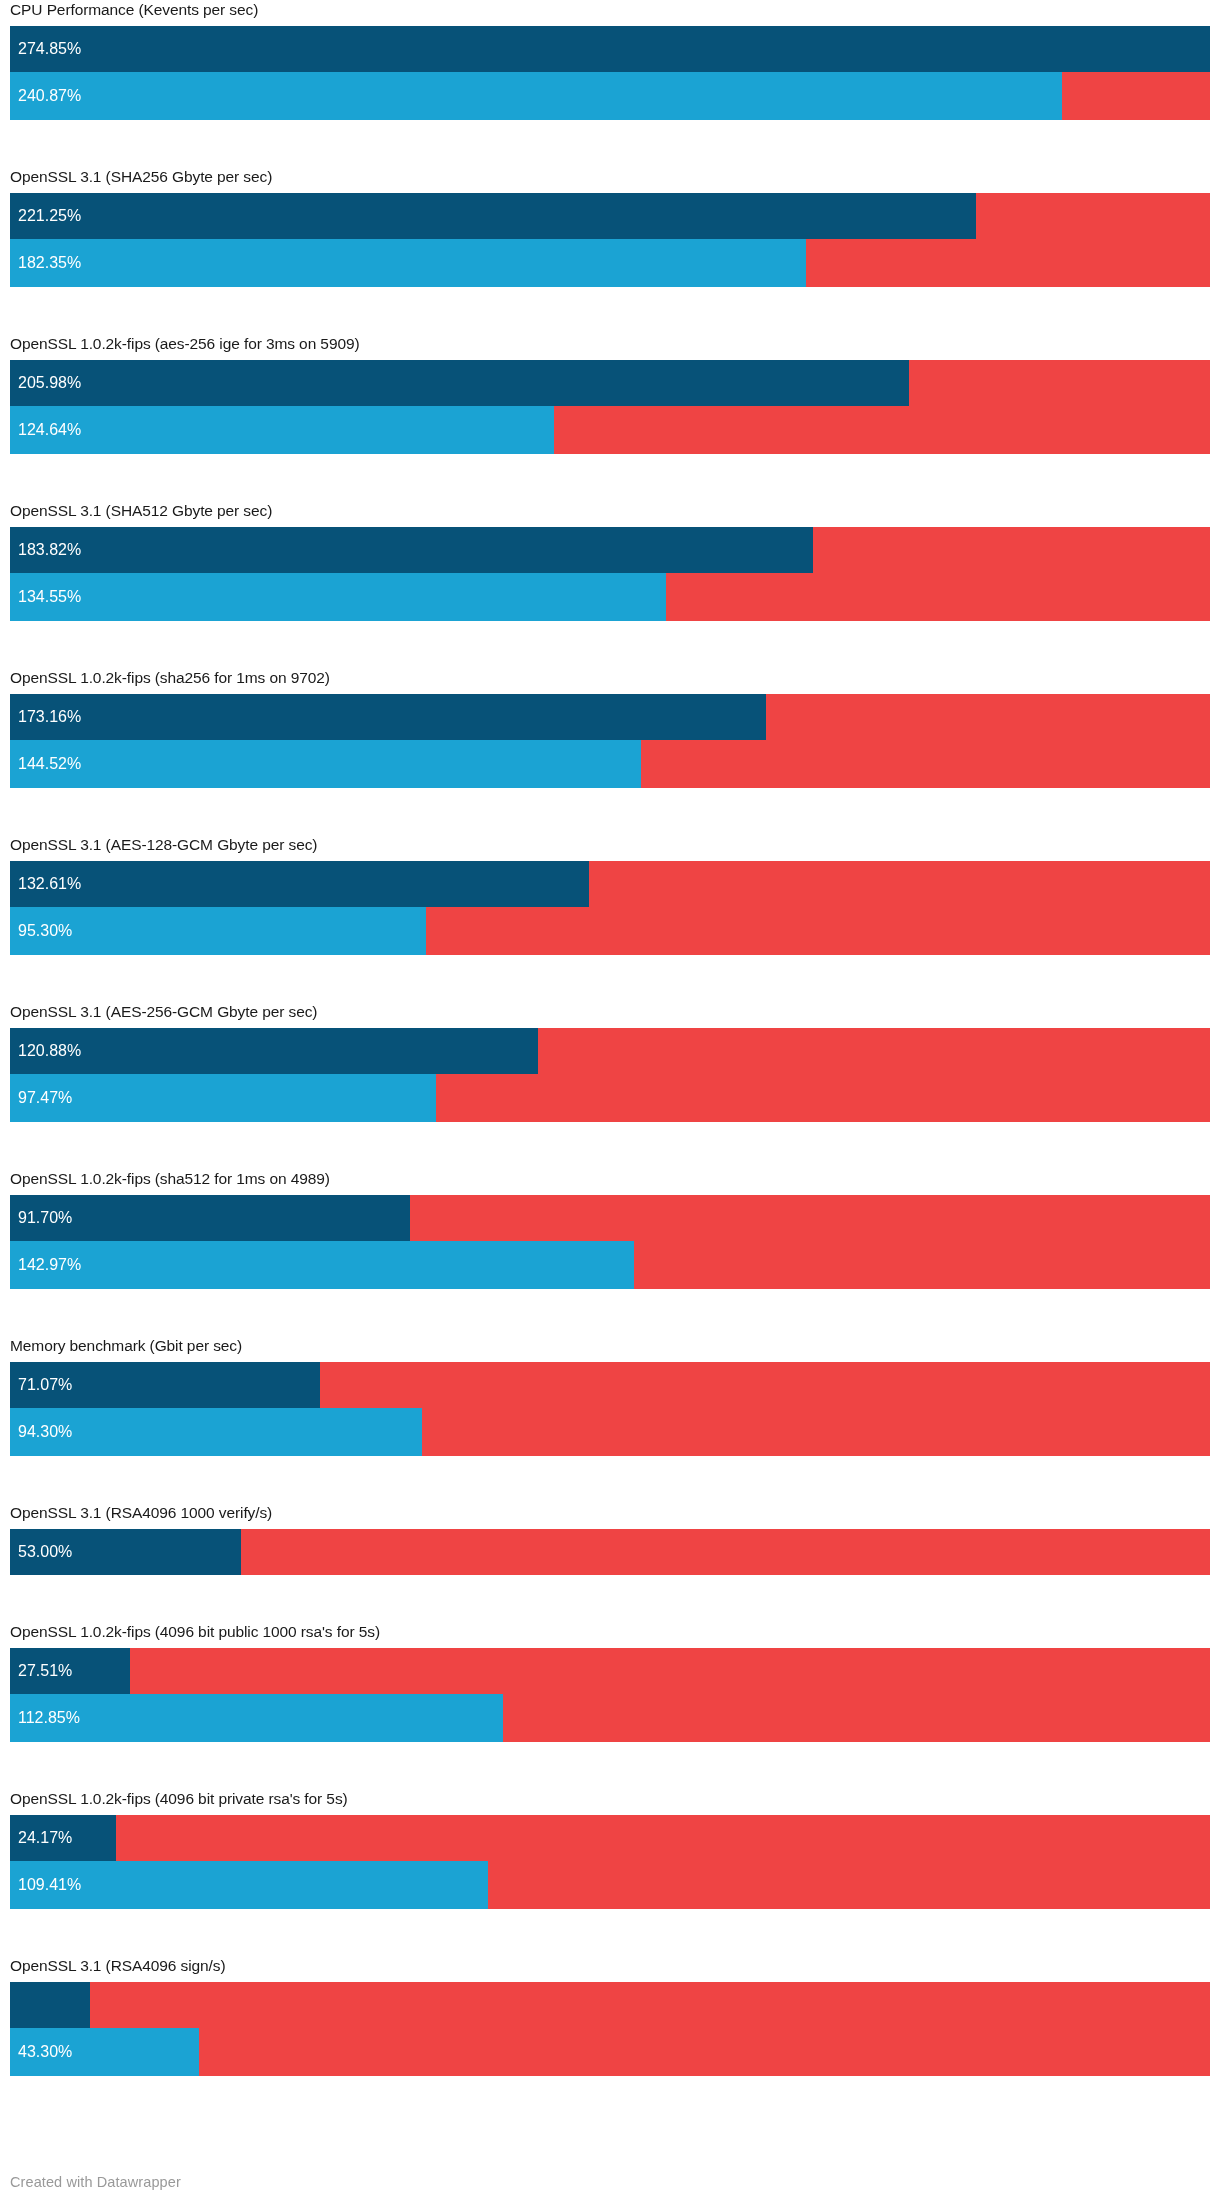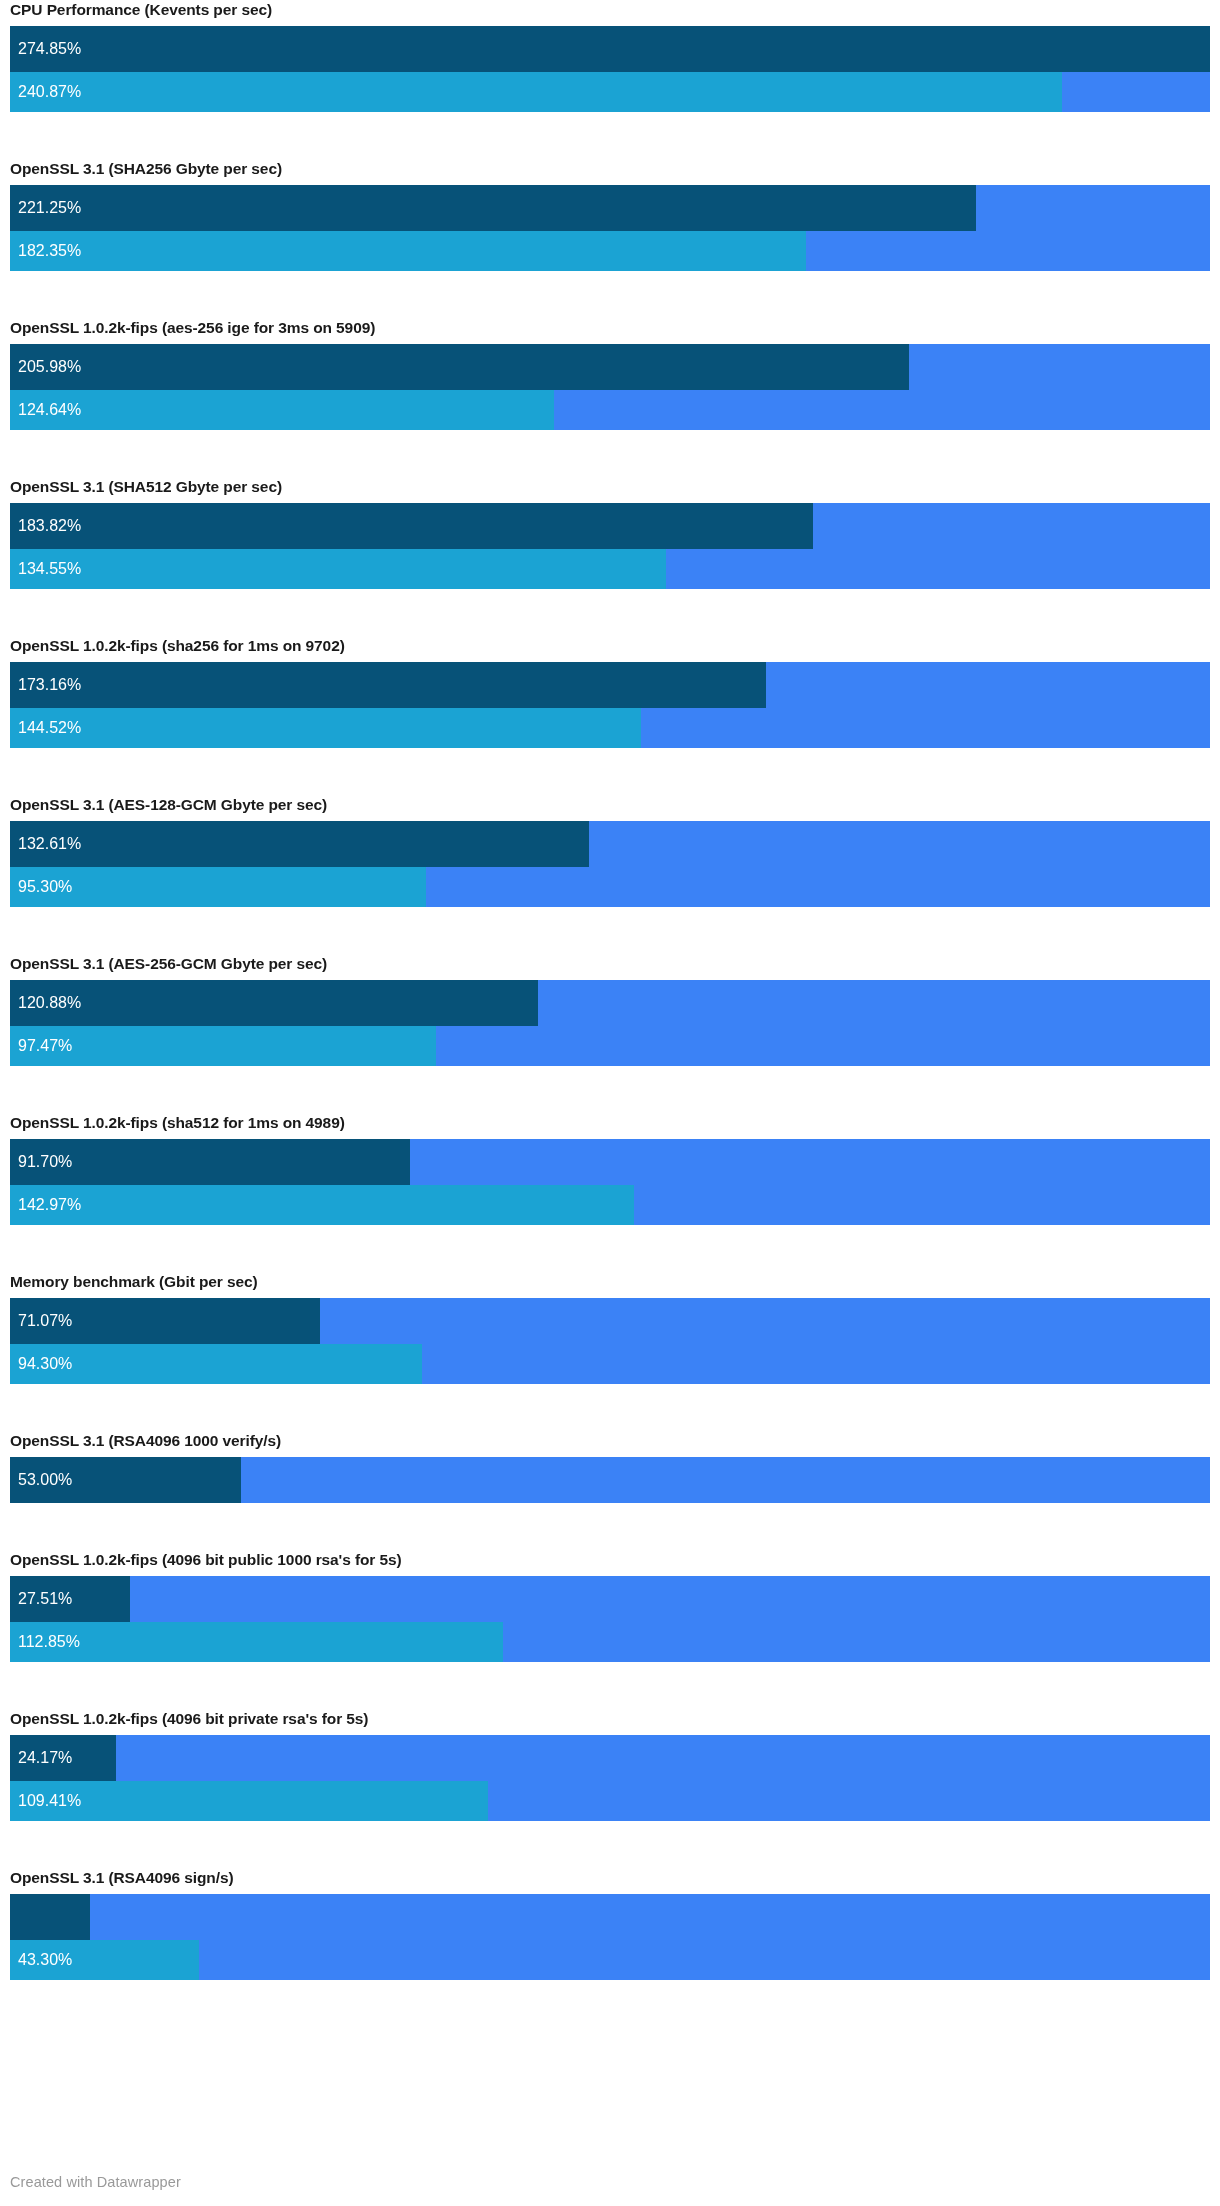--- a/index.html
+++ b/index.html
@@ -20,35 +20,35 @@
     height: 2206px;
     box-sizing: border-box;
     padding: 0 10px;
   }
   .group {
     position: relative;
     margin-bottom: 47px;
   }
   .group-title {
     font-size: 15.5px;
-    font-weight: bold;
+    font-weight: normal;
     color: #1a1a1a;
     line-height: 20px;
     letter-spacing: -0.1px;
     padding-bottom: 6px;
     white-space: nowrap;
   }
   .bar-row {
     position: relative;
     width: 100%;
-    background: #3b82f6;
+    background: #ef4444;
     overflow: visible;
   }
   .bar-row.top { height: 46px; }
-  .bar-row.bottom { height: 40px; }
+  .bar-row.bottom { height: 48px; }
   .bar-fill {
     position: absolute;
     left: 0;
     top: 0;
     height: 100%;
   }
   .bar-fill.dark { background: #075278; }
   .bar-fill.light { background: #1ba3d3; }
   .bar-label {
     position: absolute;

